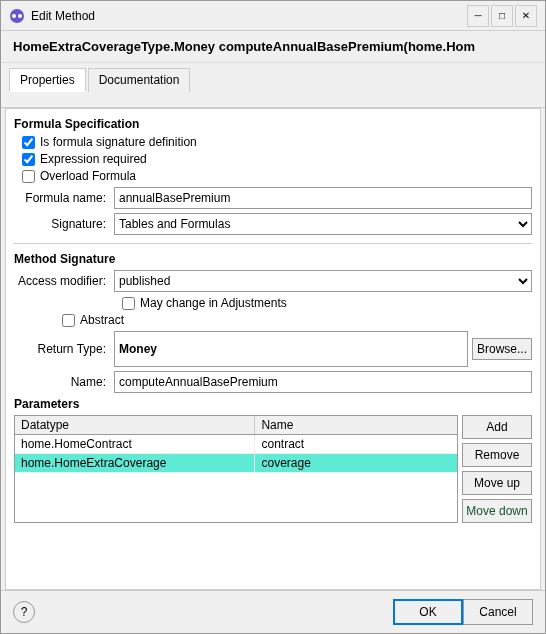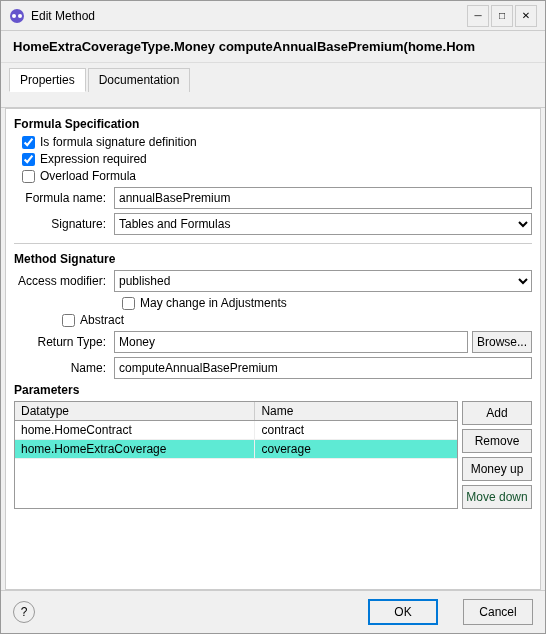--- a/index.html
+++ b/index.html
@@ -238,21 +238,21 @@
       border: 1px solid #999;
       background: #f0f0f0;
       font-size: 12px;
       cursor: pointer;
       display: flex;
       align-items: center;
       justify-content: center;
     }
     .footer-right {
       display: flex;
-      gap: 25px;
+      gap: 0;
       align-items: flex-end;
     }
     .footer-btn {
       width: 70px;
       height: 26px;
       background: #f0f0f0;
       border: 1px solid #999;
       font-size: 12px;
       cursor: pointer;
     }
@@ -272,24 +272,25 @@
     .return-type-row {
       display: flex;
       align-items: center;
       margin: 4px 0;
     }
     .return-type-row .form-label {
       width: 100px;
     }
     .return-type-input {
       flex: 1;
-      height: 22px;
+      height: 36px;
       border: 1px solid #999;
       padding: 1px 4px;
       font-size: 12px;
+      font-weight: bold;
     }
   </style>
 </head>
 <body>
 
 <div class="dialog">
 
   <div class="title-bar">
     <div class="title-bar-icon">
       <svg width="16" height="16" viewBox="0 0 16 16">
@@ -388,21 +389,21 @@
               <div class="param-cell">contract</div>
             </div>
             <div class="param-row selected">
               <div class="param-cell">home.HomeExtraCoverage</div>
               <div class="param-cell">coverage</div>
             </div>
           </div>
           <div class="param-buttons">
             <button class="param-btn">Add</button>
             <button class="param-btn">Remove</button>
-            <button class="param-btn">Money up</button>
+            <button class="param-btn">Move up</button>
             <button class="param-btn" disabled="">Move down</button>
           </div>
         </div>
       </div>
 
     </div>
   </div>
 
   <div class="dialog-footer">
     <div class="footer-left">

